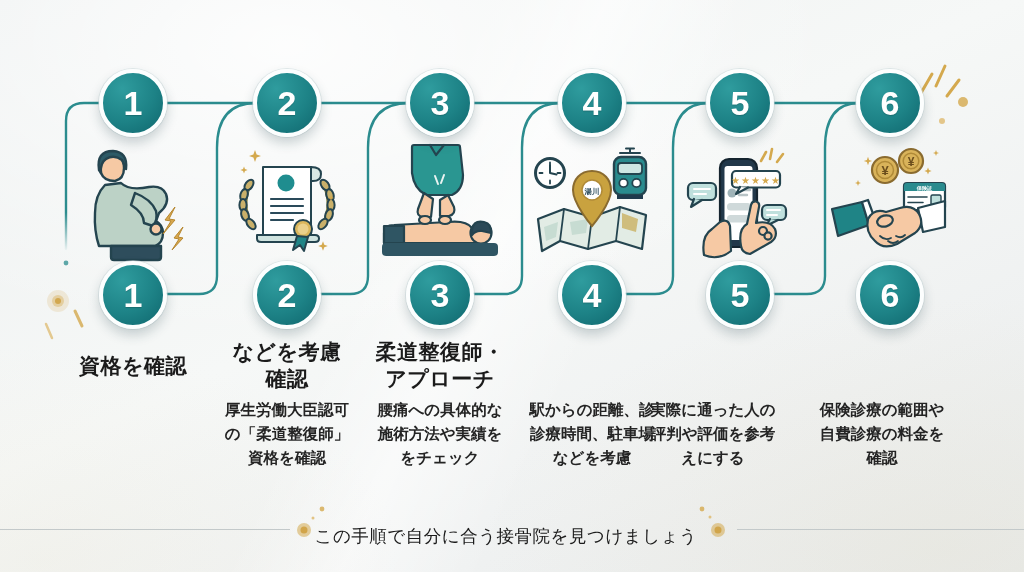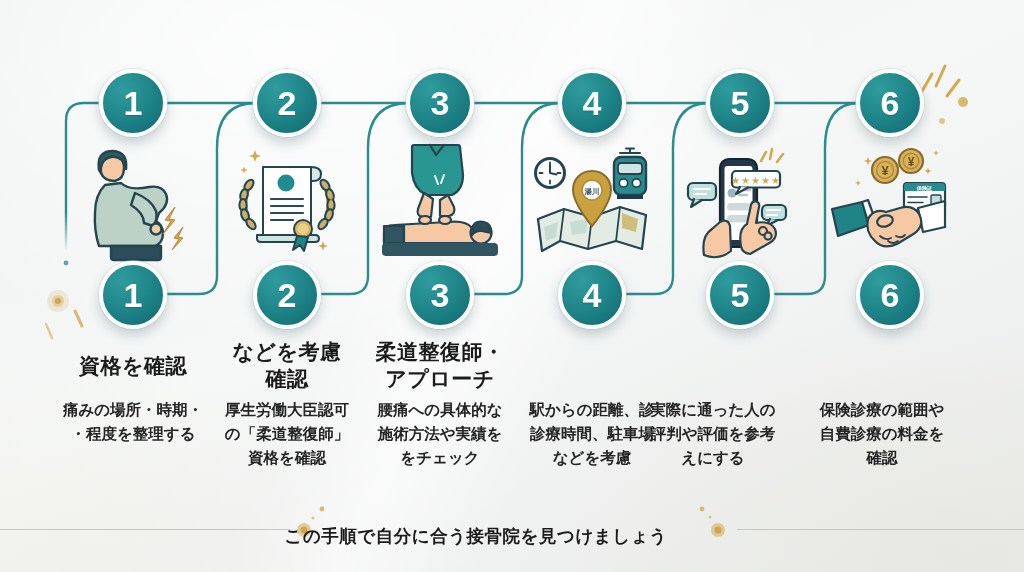--- a/index.html
+++ b/index.html
@@ -32,21 +32,21 @@
     font-size:21px;line-height:1.28;font-weight:800;color:#1b1b1b;
     white-space:pre-line;letter-spacing:.5px;
   }
   .desc{
     position:absolute;top:398px;width:156px;z-index:3;text-align:center;
     font-size:15.5px;line-height:24px;font-weight:700;color:#242424;
     white-space:pre-line;
   }
   .footer-note{
     position:absolute;left:0;top:524px;width:952px;z-index:3;text-align:center;
-    font-size:17.5px;font-weight:700;color:#1b1b1b;letter-spacing:.5px;
+    font-size:17.5px;font-weight:400;color:#1b1b1b;letter-spacing:.5px;padding-left:30px;
   }
 </style>
 </head>
 <body>
 
 <div class="stage">
 
   <svg class="overlay" width="1024" height="572" viewBox="0 0 1024 572">
     <defs>
       <linearGradient id="fadeTeal" gradientUnits="userSpaceOnUse" x1="66" y1="120" x2="66" y2="252">
@@ -276,22 +276,20 @@
   <div class="badge bot" style="left:558px">4</div>
   <div class="badge bot" style="left:706px">5</div>
   <div class="badge bot" style="left:856px">6</div>
 
   <div class="title" style="left:53px">資格を確認</div>
   <div class="title" style="left:207px">などを考慮
 確認</div>
   <div class="title" style="left:360px">柔道整復師・
 アプローチ</div>
 
-  <div class="desc" style="left:55px">痛みの場所・時期・
-・程度を整理する</div>
   <div class="desc" style="left:209px">厚生労働大臣認可
 の「柔道整復師」
 資格を確認</div>
   <div class="desc" style="left:362px">腰痛への具体的な
 施術方法や実績を
 をチェック</div>
   <div class="desc" style="left:514px">駅からの距離、診
 診療時間、駐車場
 などを考慮</div>
   <div class="desc" style="left:635px">実際に通った人の

